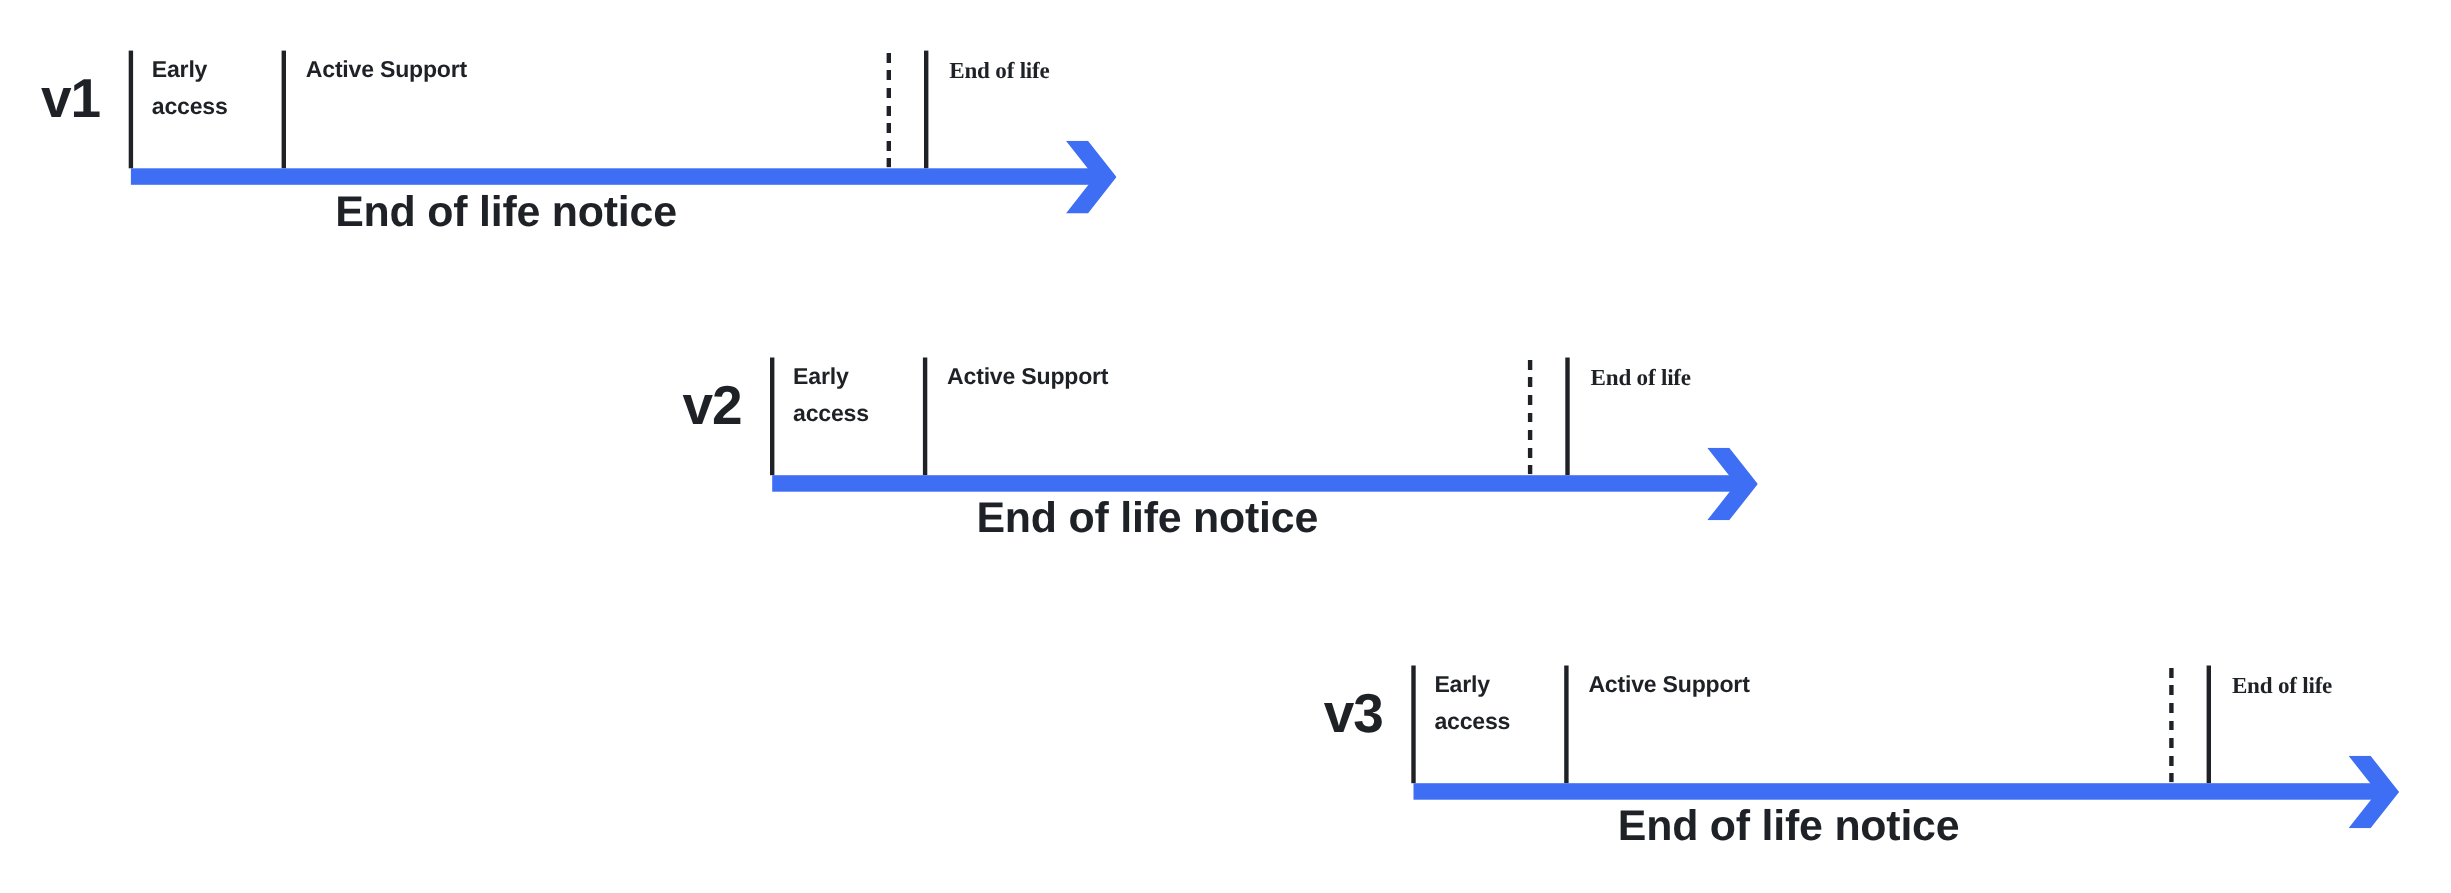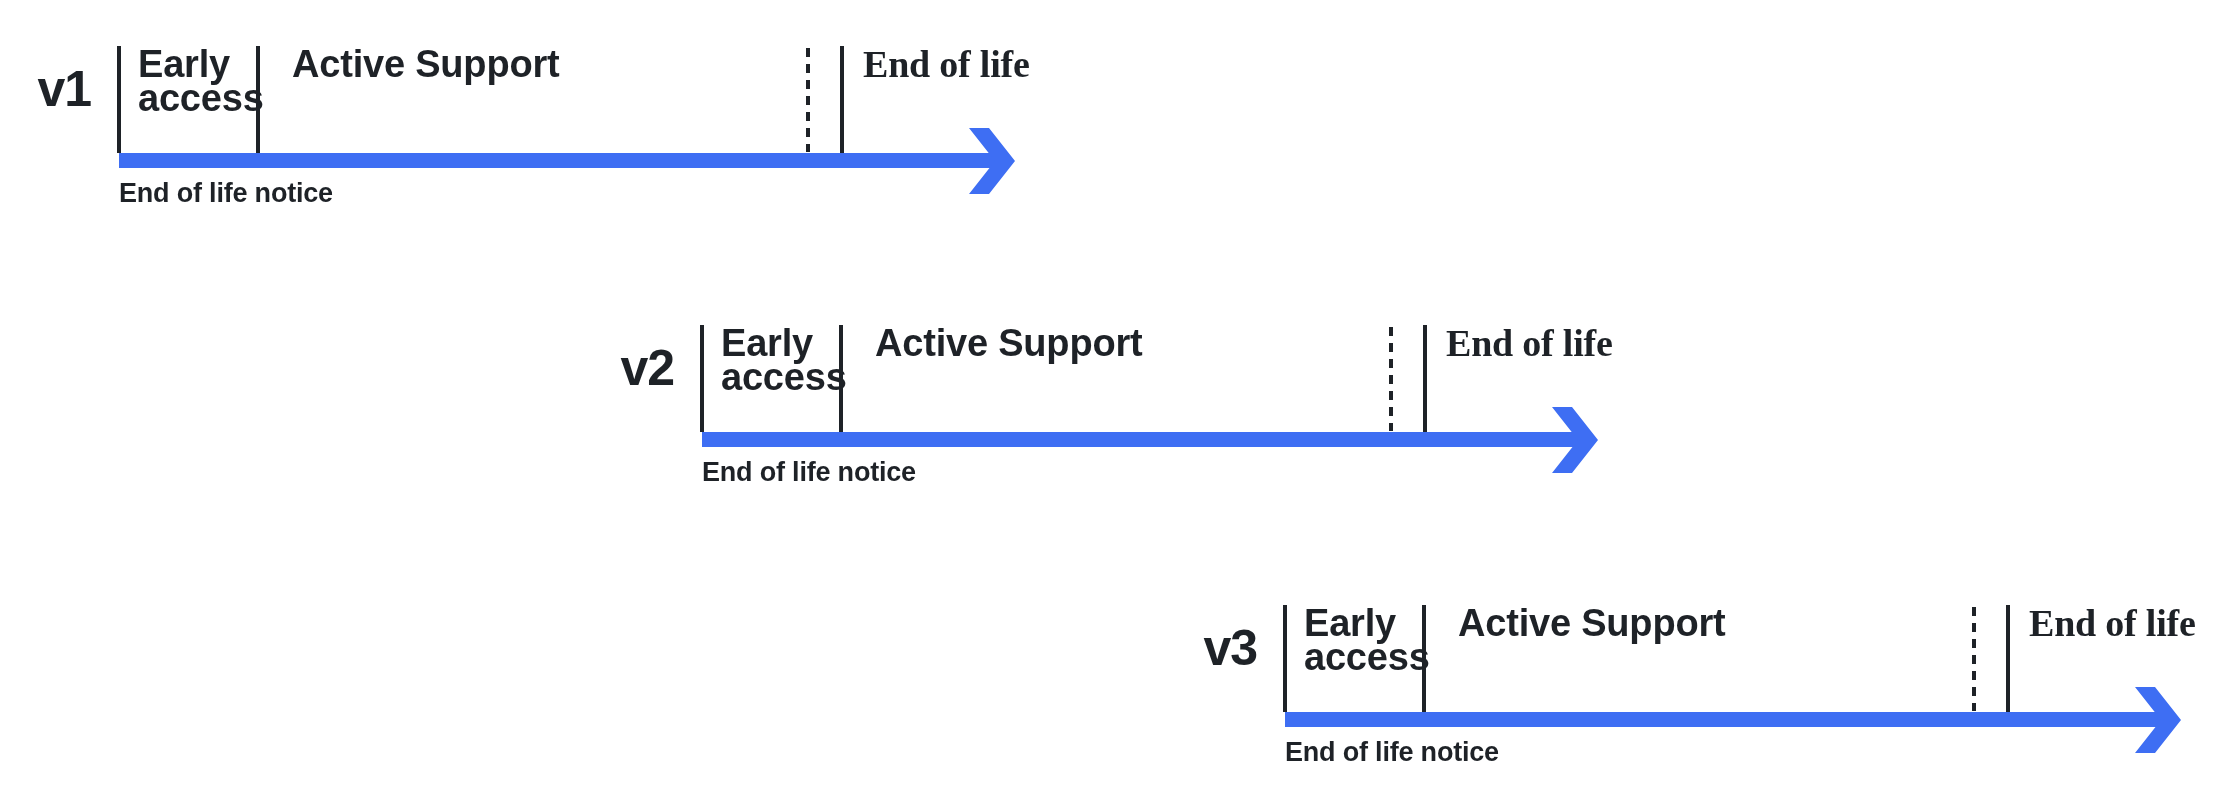--- a/index.html
+++ b/index.html
@@ -54,46 +54,46 @@
     width: 4px; height: 104px;
     background: repeating-linear-gradient(
       to bottom,
       var(--ink) 0 9px,
       transparent 9px 16px
     );
   }
   .phase {
     position: absolute;
     top: 1px;
-    font-size: 38px;
+    font-size: 21px;
     line-height: 34px;
     letter-spacing: -0.2px;
   }
   .phase-early  { left: 119px; width: 112px; }
-  .phase-active { left: 273px; white-space: nowrap; text-align: center; }
+  .phase-active { left: 259px; white-space: nowrap; text-align: center; }
   .phase-eol    { left: 844px; white-space: nowrap; font-family: Liberation Serif, serif; }
   .bar {
     position: absolute;
     left: 100px; top: 107px;
     width: 880px; height: 15px;
     background: var(--accent_blue);
   }
   .arrow-head {
     position: absolute;
     left: 950px; top: 82px;
     width: 46px; height: 66px;
     color: var(--accent_blue);
     display: block;
   }
   .notice {
     position: absolute;
     left: 100px; top: 130px;
     width: 682px;
-    text-align: left;
-    font-size: 27px;
+    text-align: center;
+    font-size: 39px;
     line-height: 34px;
     letter-spacing: -0.2px;
     white-space: nowrap;
   }
 </style>
 </head>
 <body>
 
 <div class="canvas">
 

